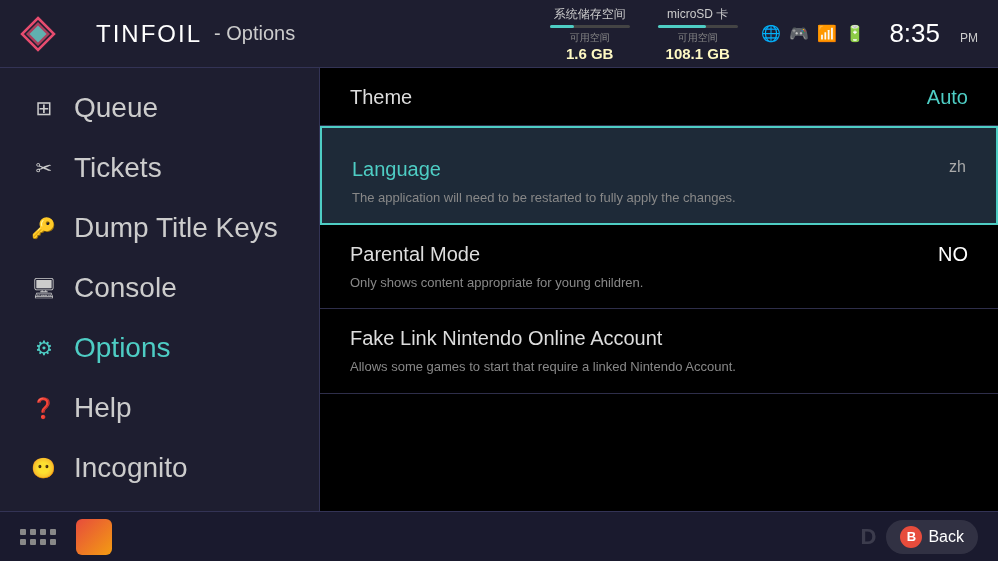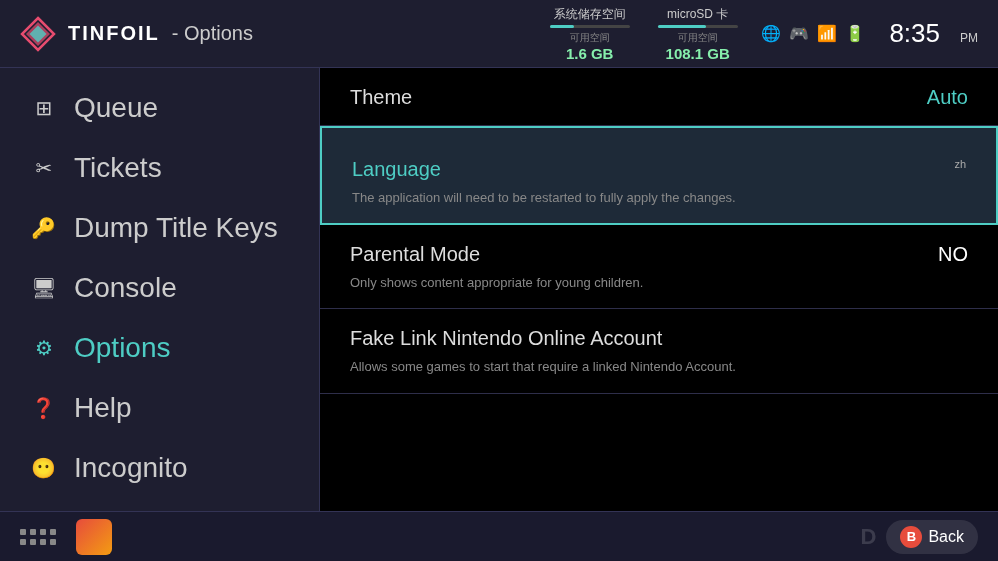--- a/index.html
+++ b/index.html
@@ -31,24 +31,25 @@
     .logo-icon {
       display: flex;
       align-items: center;
       gap: 2px;
     }
     .logo-diamond {
       width: 36px;
       height: 36px;
     }
     .logo-text {
-      font-size: 20px;
-      font-weight: 700;
+      font-size: 24px;
+      font-weight: 400;
       letter-spacing: 2px;
       color: #fff;
+      margin-left: 28px;
     }
     .header-subtitle {
       font-size: 20px;
       color: #ccc;
       font-weight: 300;
     }
     .header-right {
       display: flex;
       align-items: center;
       gap: 24px;
@@ -77,21 +78,21 @@
       border-radius: 2px;
       margin-bottom: 3px;
     }
     .storage-bar-fill {
       height: 100%;
       background: #4ecdc4;
       border-radius: 2px;
     }
     .storage-size {
       font-size: 15px;
-      color: #86efac;
+      color: #fef9c3;
       font-weight: 600;
     }
     .storage-avail {
       font-size: 10px;
       color: #888;
     }
     .time-group {
       display: flex;
       align-items: baseline;
       gap: 20px;
@@ -205,21 +206,21 @@
       flex-direction: column;
       margin-top: 12px;
     }
     .zh-top {
       display: flex;
       align-items: flex-start;
       justify-content: space-between;
       width: 100%;
     }
     .zh-label-small {
-      font-size: 11px;
+      font-size: 16px;
       color: #aaa;
       margin-bottom: 2px;
       text-align: right;
     }
 
     
     .footer {
       height: 50px;
       background: #1a1a2e;
       border-top: 1px solid #333355;

